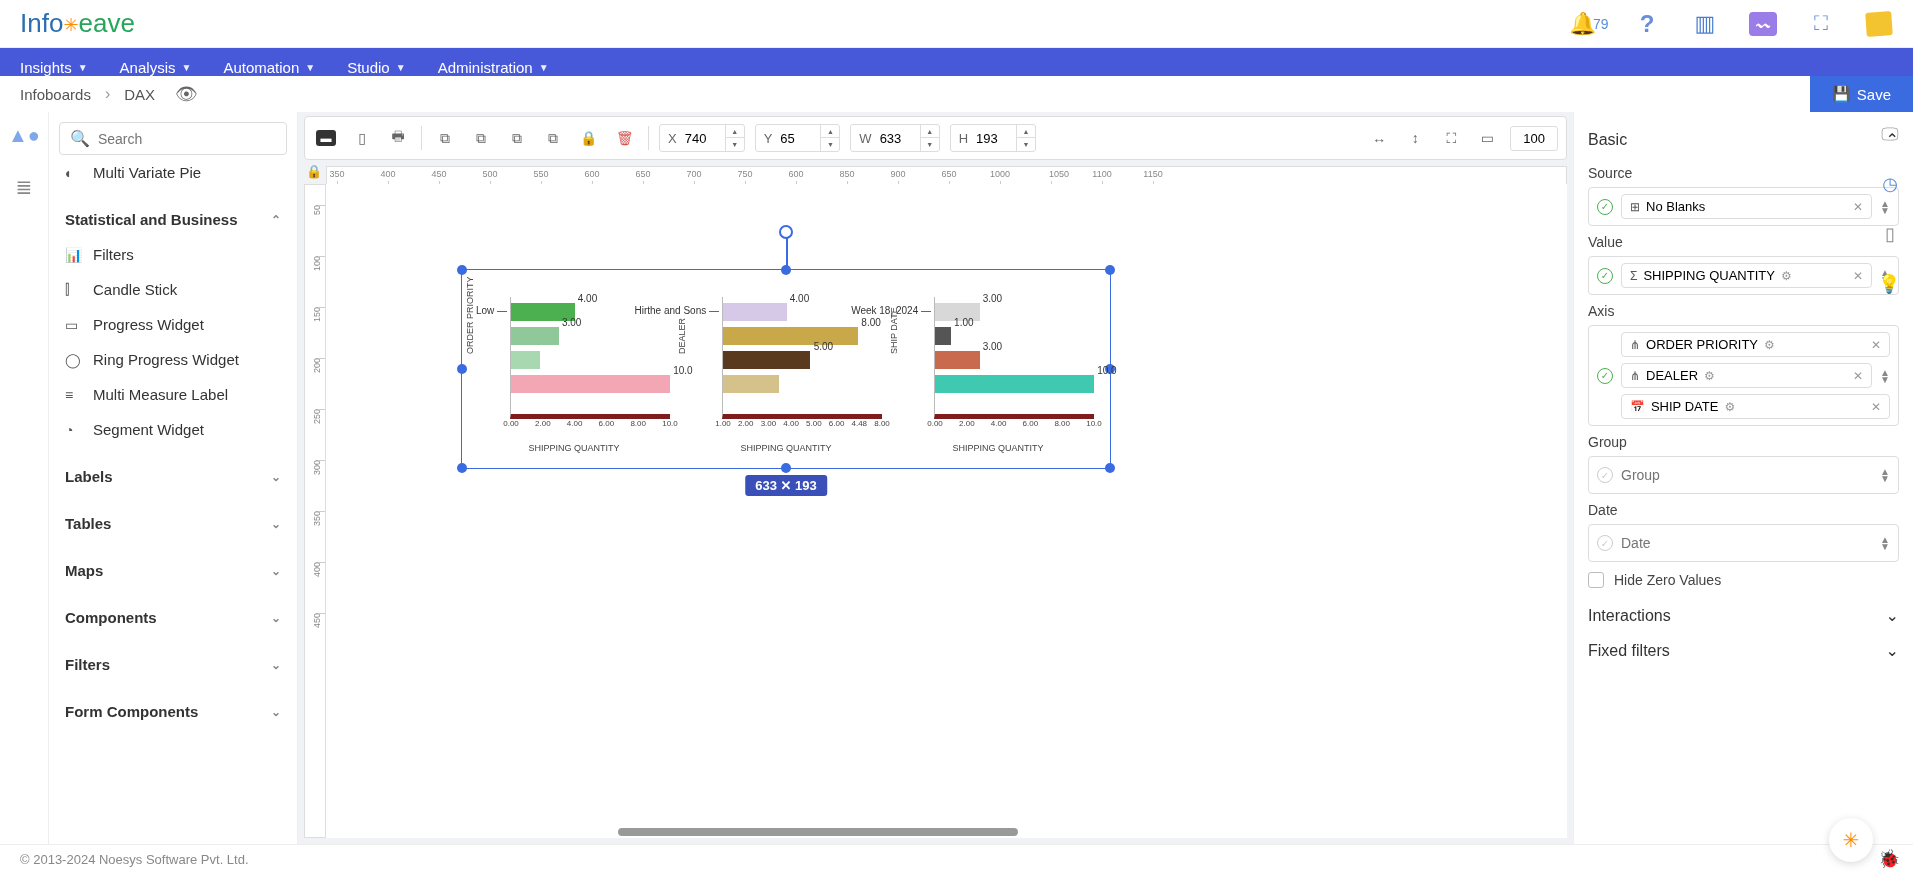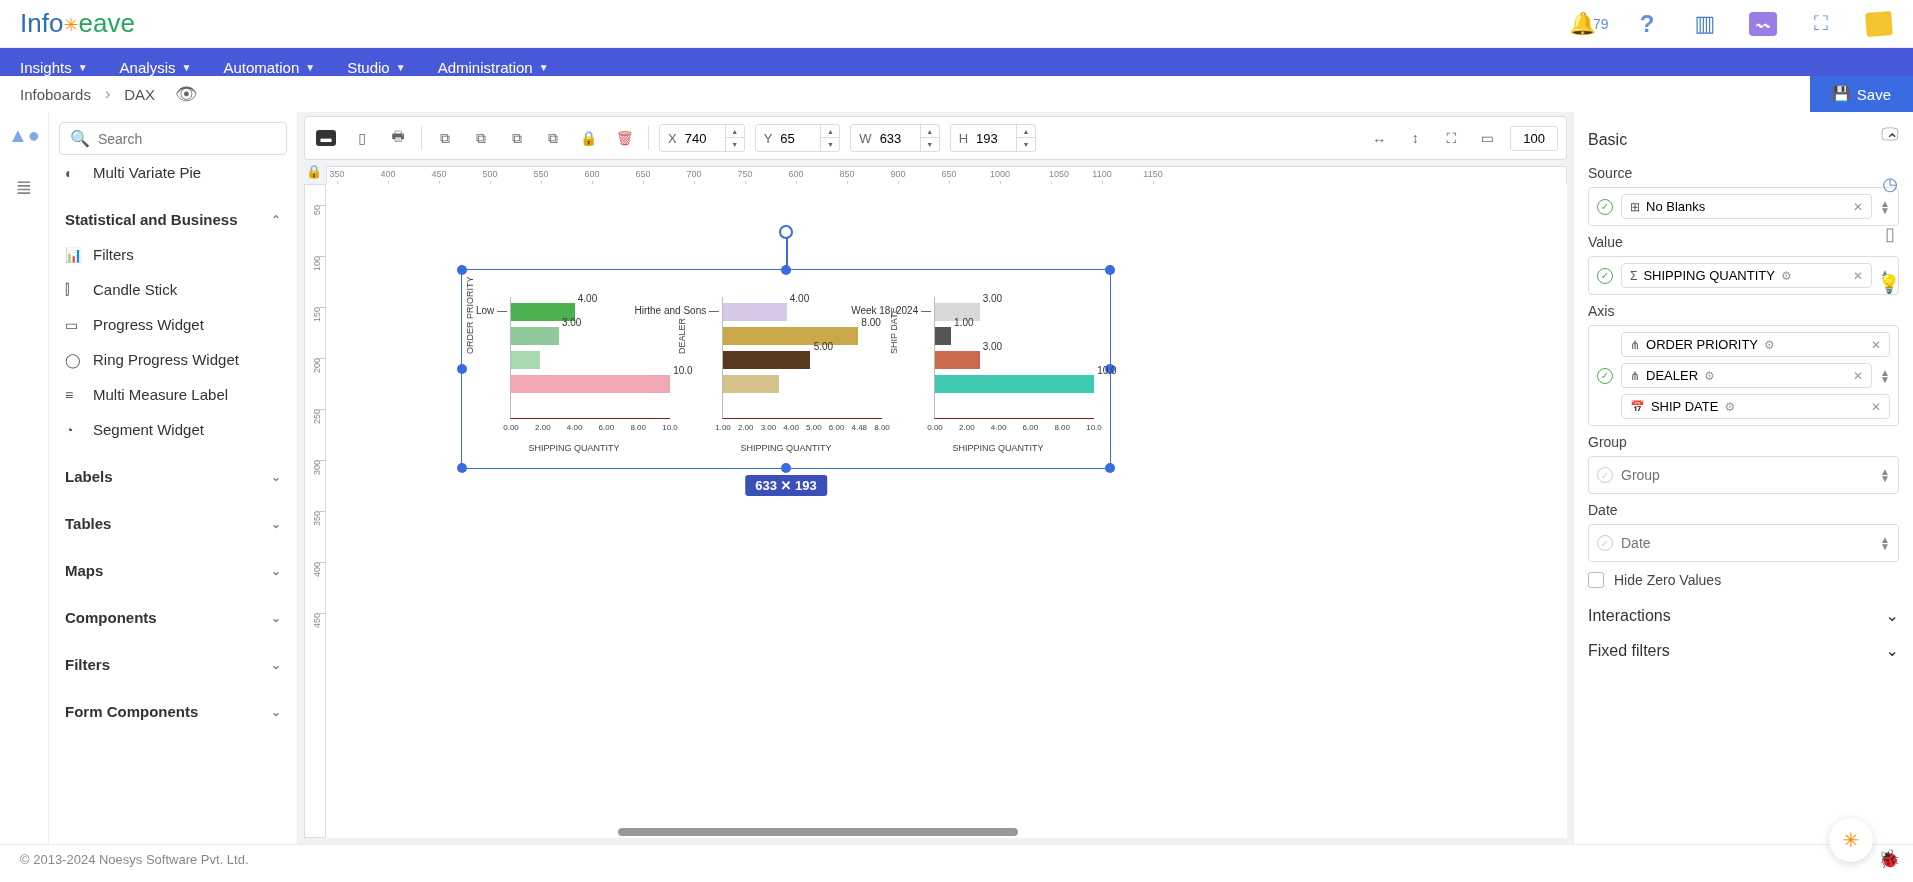--- a/index.html
+++ b/index.html
@@ -80,21 +80,21 @@
 .handle { width:10px; height:10px; background:#3a6be0; border-radius:50%; position:absolute; }
 .rotatehandle { width:14px; height:14px; border:2px solid #3a6be0; border-radius:50%; position:absolute; left:50%; transform:translateX(-50%); top:-45px; background:#fff; }
 .rotateline { position:absolute; left:50%; width:1.5px; height:35px; background:#3a6be0; top:-35px; }
 .sizebadge { position:absolute; left:50%; transform:translateX(-50%); bottom:-28px; background:#3a4fb8; color:#fff; padding:3px 10px; border-radius:3px; font-size:13px; font-weight:600; }
 
 
 .charts { display:flex; justify-content:space-around; align-items:center; height:100%; padding:10px 6px; }
 .chart { width:200px; height:160px; position:relative; font-size:9px; color:#444; }
 .chart .ylabel { position:absolute; left:-4px; top:50%; transform:rotate(-90deg) translateX(20px); transform-origin:left; font-size:9px; white-space:nowrap; }
 .chart .xlabel { position:absolute; bottom:-4px; left:50%; transform:translateX(-50%); font-size:9px; }
-.chart .plotarea { position:absolute; left:36px; right:4px; top:8px; bottom:30px; border-left:1px solid #bbb; border-bottom:1px solid #7f1d1d;text-align:center; }
+.chart .plotarea { position:absolute; left:36px; right:4px; top:8px; bottom:30px; border-left:1px solid #bbb; border-bottom:5px solid #7f1d1d;text-align:center; }
 .chart .bar { position:absolute; height:18px; }
 .chart .barlbl { position:absolute; font-size:10px; color:#333; }
 .chart .catlbl { position:absolute; font-size:10px; color:#333; right:100%; margin-right:4px; white-space:nowrap; }
 .chart .xtick { position:absolute; bottom:-14px; font-size:8px; transform:translateX(-50%); }
 
 
 .rightpanel { width:340px; border-left:1px solid #eee; padding:10px 14px; overflow-y:auto; position:relative; }
 .sechead { display:flex; justify-content:space-between; align-items:center; font-size:16px; font-weight:500; color:#333; padding:8px 0; }
 .fieldlabel { font-size:14px; color:#444; margin:8px 0 6px; }
 .fieldbox { border:1px solid #ddd; border-radius:4px; padding:6px 8px; display:flex; align-items:center; gap:8px; min-height:38px; }

